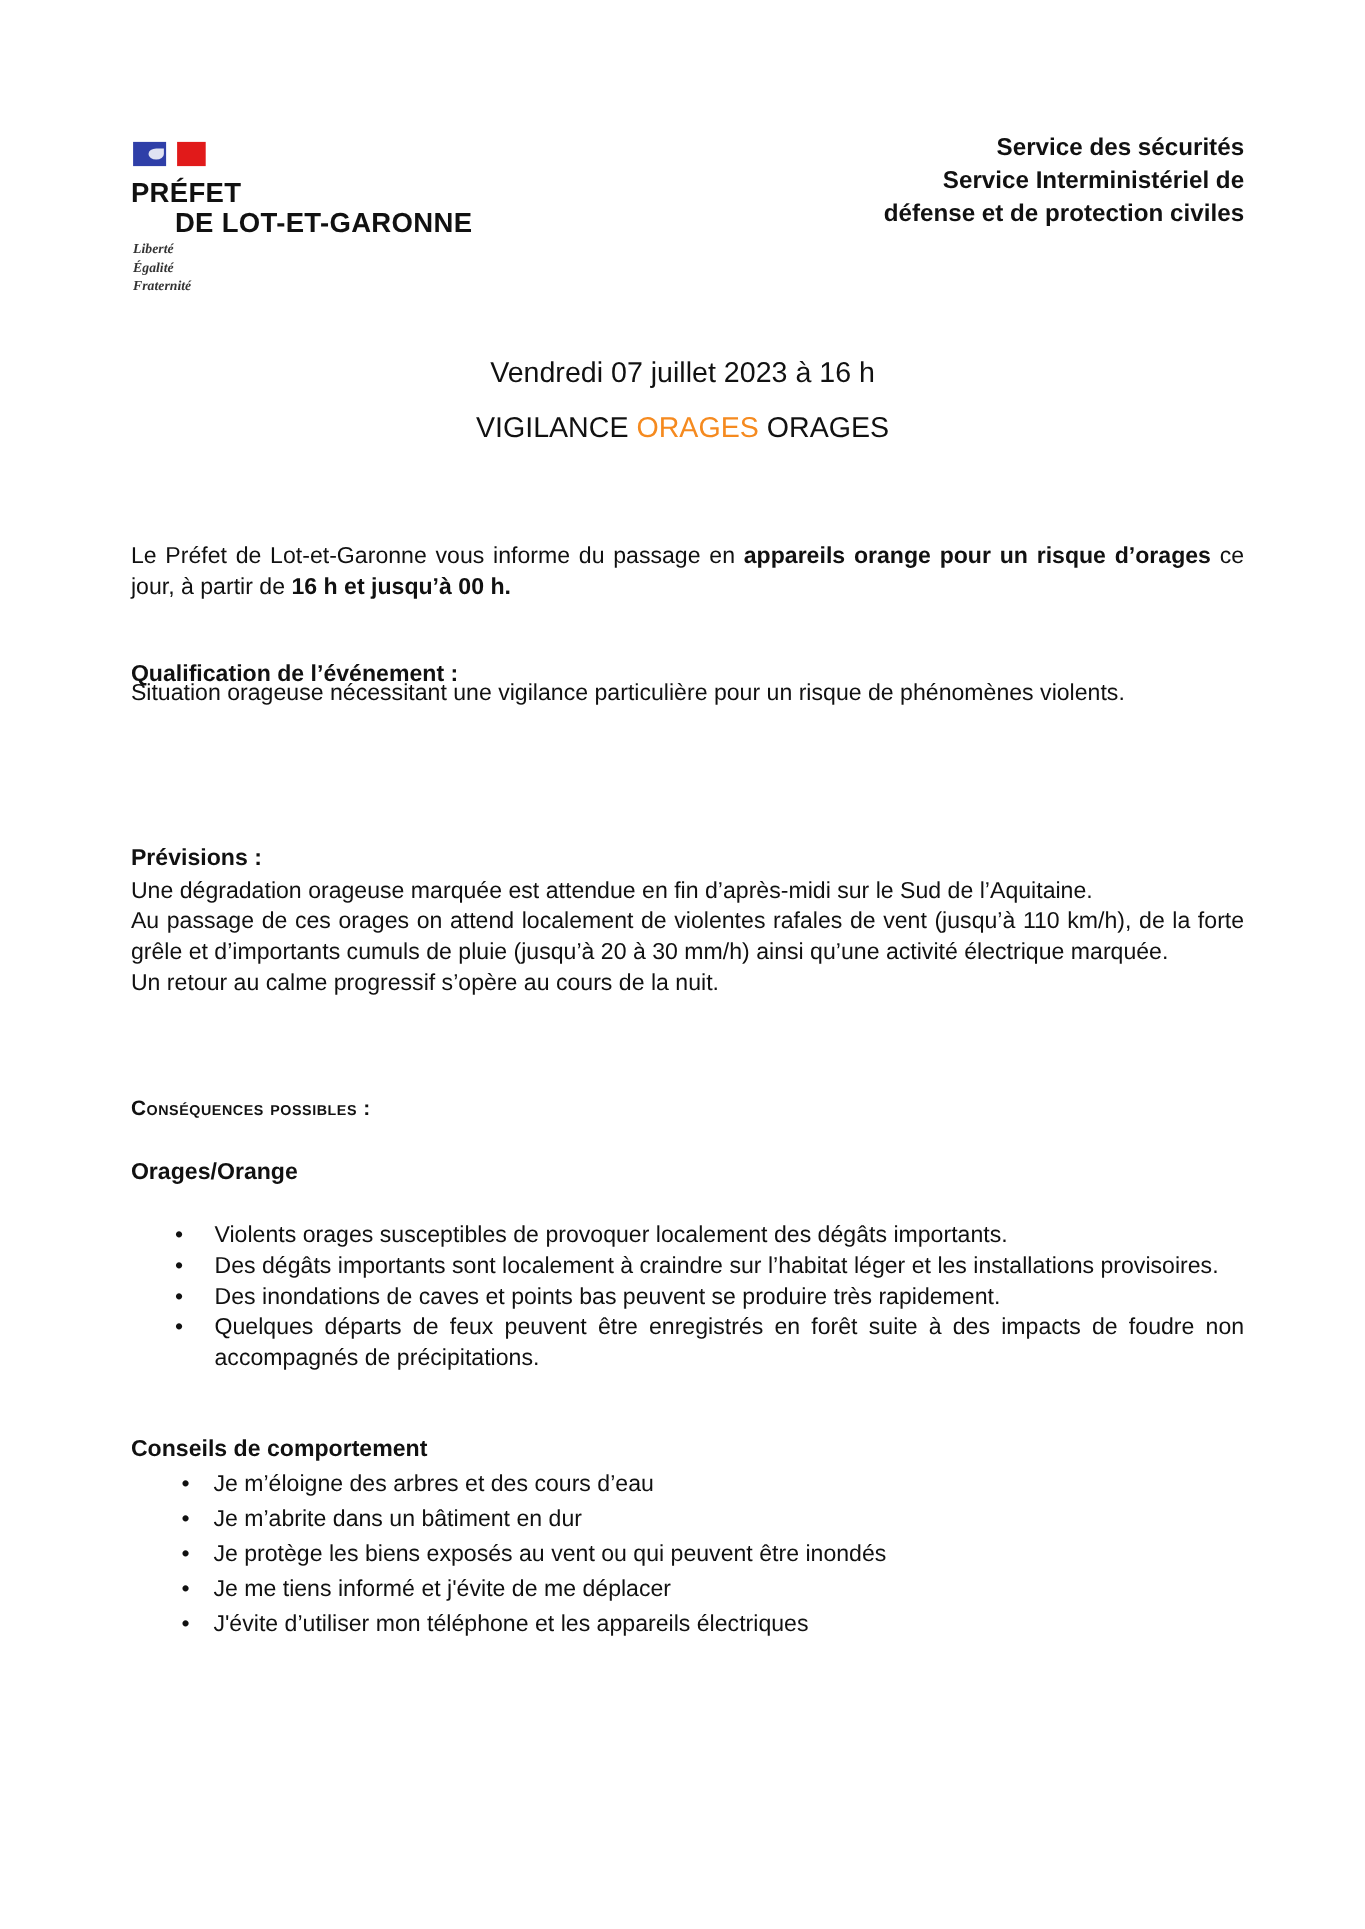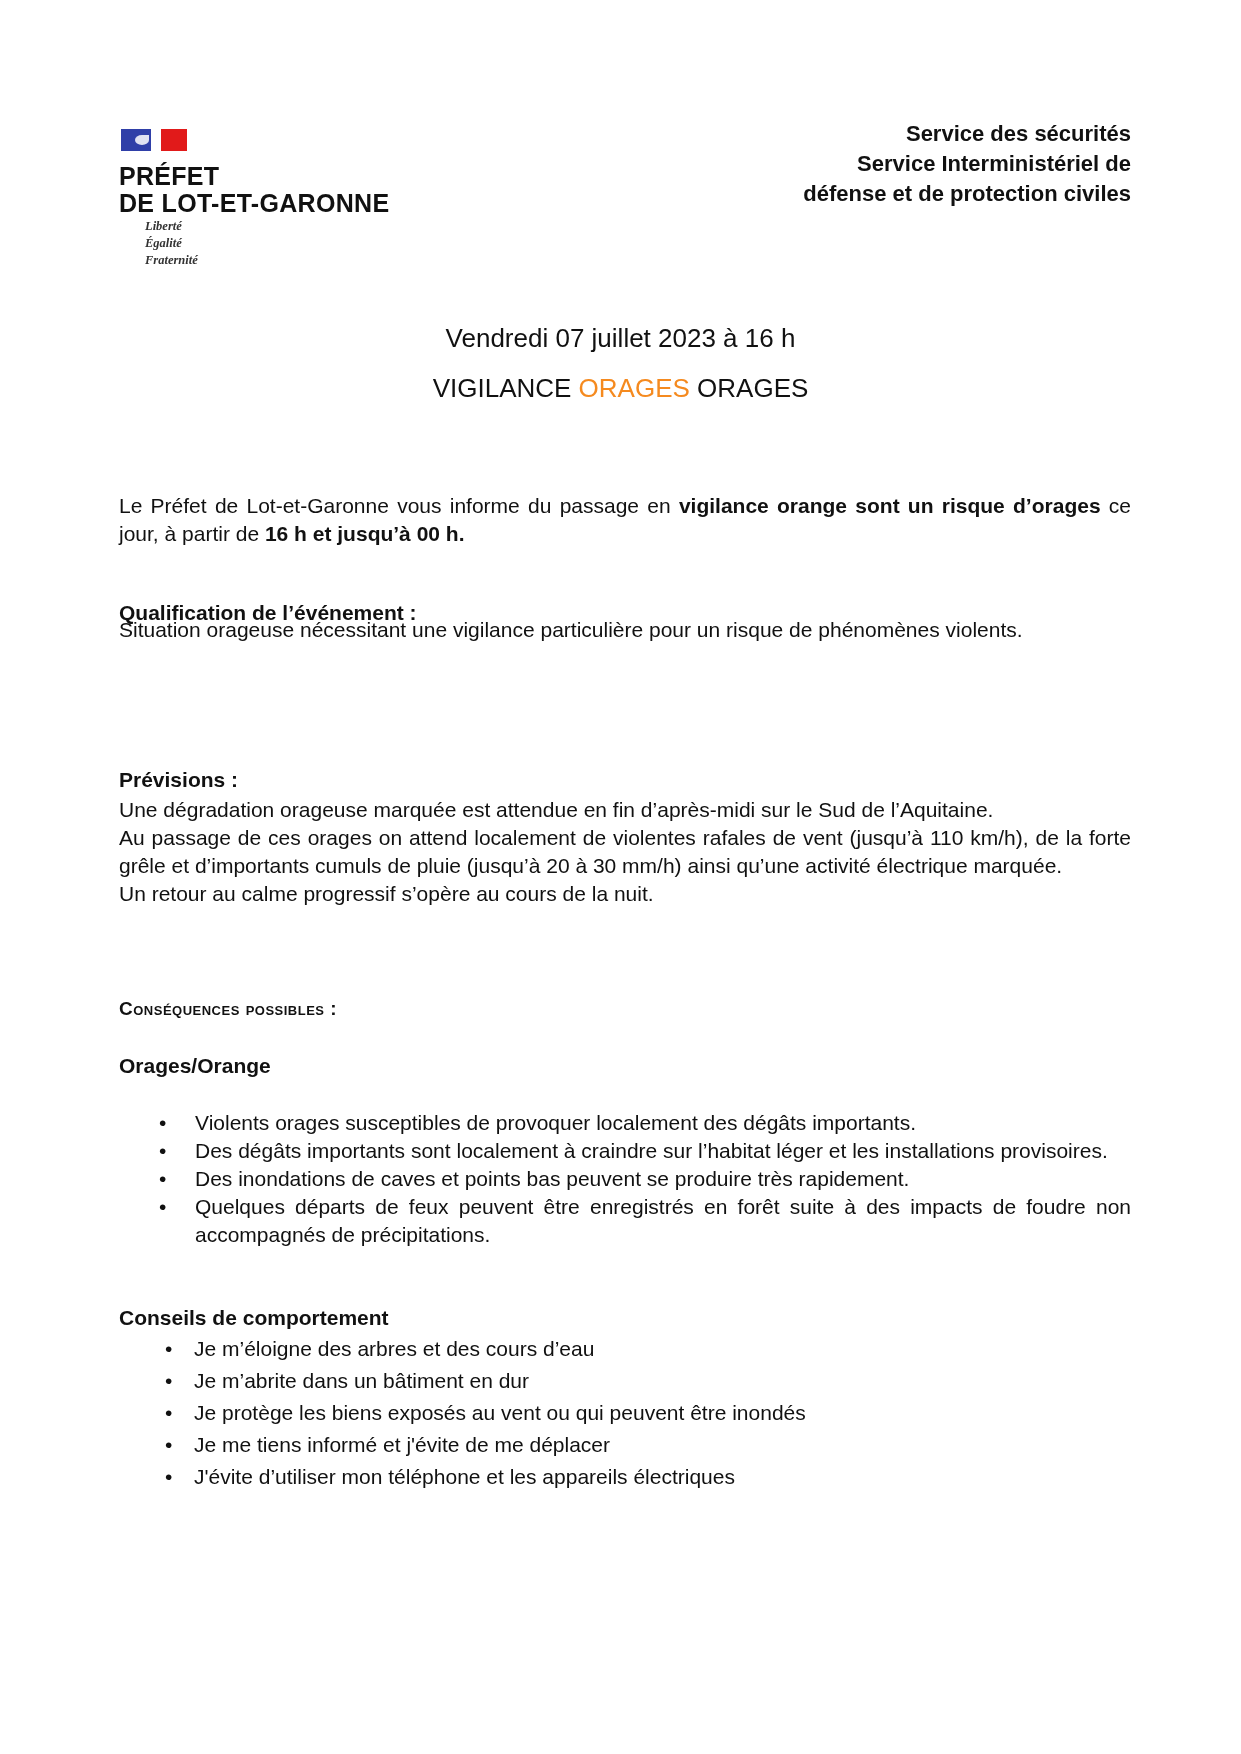--- a/index.html
+++ b/index.html
@@ -38,42 +38,42 @@
 </style>
 </head>
 <body>
 
 <div class="abs flag">
   <div class="blue"></div>
   <div class="mark"></div>
   <div class="red"></div>
 </div>
 <div class="abs logo-title" style="top:164px;">PRÉFET</div>
-<div class="abs logo-title" style="top:191px;">DE LOT-ET-GARONNE</div>
-<div class="abs motto" style="top:218px;margin-left:24px;">
+<div class="abs logo-title" style="top:191px;margin-left:40px;">DE LOT-ET-GARONNE</div>
+<div class="abs motto" style="top:218px;">
   <div>Liberté</div>
   <div>Égalité</div>
   <div>Fraternité</div>
 </div>
 
 <div class="abs service">
   <div>Service des sécurités</div>
   <div>Service Interministériel de</div>
   <div>défense et de protection civiles</div>
 </div>
 
 <div class="abs center" style="top:323px;">Vendredi 07 juillet 2023 à 16 h</div>
 <div class="abs center" style="top:373px;">
   <span>VIGILANCE</span>
   <span class="orange">ORAGES</span>
   <span>ORAGES</span>
 </div>
 
 <div class="abs body-text" style="top:492px;">
-  <span>Le Préfet de Lot-et-Garonne vous informe du passage en </span><b>vigilance orange sont un risque d’orages</b><span> ce jour, à partir de </span><b>16 h et jusqu’à 00 h.</b>
+  <span>Le Préfet de Lot-et-Garonne vous informe du passage en </span><b>appareils orange pour un risque d’orages</b><span> ce jour, à partir de </span><b>16 h et jusqu’à 00 h.</b>
 </div>
 
 <div class="abs heading" style="top:601px;">Qualification de l’événement :</div>
 <div class="abs body-text" style="top:616px;">Situation orageuse nécessitant une vigilance particulière pour un risque de phénomènes violents.</div>
 
 <div class="abs heading" style="top:768px;">Prévisions :</div>
 <div class="abs body-text" style="top:796px;">
   <div>Une dégradation orageuse marquée est attendue en fin d’après-midi sur le Sud de l’Aquitaine.</div>
   <div>Au passage de ces orages on attend localement de violentes rafales de vent (jusqu’à 110 km/h), de la forte grêle et d’importants cumuls de pluie (jusqu’à 20 à 30 mm/h) ainsi qu’une activité électrique marquée.</div>
   <div>Un retour au calme progressif s’opère au cours de la nuit.</div>

